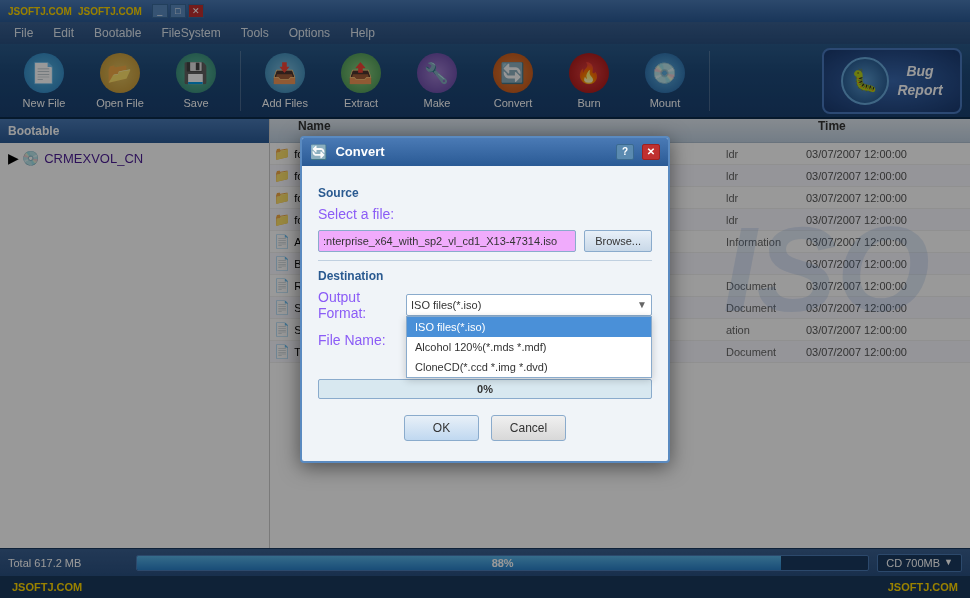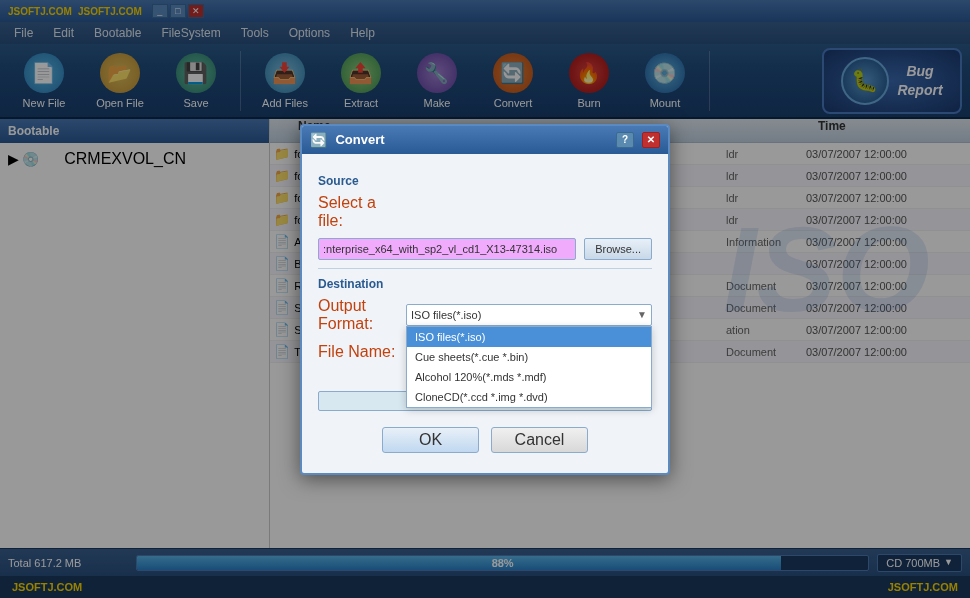--- a/index.html
+++ b/index.html
@@ -104,21 +104,21 @@
       height: 24px; background: linear-gradient(to bottom, #4a7ab5, #2a5a95);
       color: #fff; font-size: 12px; font-weight: bold;
       display: flex; align-items: center; padding: 0 8px;
     }
     #tree-area { flex: 1; overflow-y: auto; padding: 4px; }
     .tree-item {
       display: flex; align-items: center; padding: 3px 4px; cursor: pointer;
       border-radius: 2px;
     }
     .tree-icon { font-size: 14px; margin-right: 4px; }
-    .tree-label { font-size: 16px; color: #000000; margin-left: 20px; }
+    .tree-label { font-size: 13px; color: #4c1d95; }
 
     
     #right-panel {
       flex: 1;
       background: #fff;
       display: flex; flex-direction: column;
     }
     #right-panel-header {
       height: 24px; background: linear-gradient(to bottom, #e0e8f0, #c0d0e0);
       display: flex; align-items: flex-start;
@@ -216,21 +216,21 @@
       border: 1px solid #3a6a90; color: #fff; font-size: 10px;
       display: flex; align-items: center; justify-content: center; cursor: pointer;
       border-radius: 2px;
     }
     #modal-body { padding: 12px 16px; }
     .section-label {
       font-size: 12px; font-weight: bold; color: #2a5a90;
       margin-bottom: 6px; margin-top: 8px;
     }
     .field-row { display: flex; align-items: center; margin-bottom: 8px; gap: 8px; }
-    .field-label { font-size: 16px; color: #c2410c; width: 80px; flex-shrink: 0; }
+    .field-label { font-size: 14px; color: #8b5cf6; width: 80px; flex-shrink: 0; }
     .field-input {
       flex: 1; height: 22px; border: 1px solid #8aabcc;
       background: #f0abfc; padding: 0 4px; font-size: 11px; color: #333;
       border-radius: 2px;
     }
     .browse-btn {
       height: 22px; padding: 0 10px;
       background: linear-gradient(to bottom, #e8f0f8, #c8d8e8);
       border: 1px solid #8aabcc; border-radius: 2px;
       font-size: 11px; color: #333; cursor: pointer;
@@ -265,23 +265,23 @@
     #modal-progress-label {
       position: absolute; left: 50%; top: 50%; transform: translate(-50%, -50%);
       font-size: 11px; color: #333; font-weight: bold;
     }
 
     
     #modal-buttons {
       display: flex; justify-content: center; gap: 12px; padding: 4px 0 8px;
     }
     .modal-btn {
-      width: 97px; height: 26px;
+      width: 75px; height: 26px;
       border-radius: 3px; border: 1px solid #8aabcc;
-      font-size: 16px; cursor: pointer;
+      font-size: 12px; cursor: pointer;
       display: flex; align-items: center; justify-content: center;
     }
     .btn-ok { background: linear-gradient(to bottom, #e8f0f8, #c0d8f0); color: #333; }
     .btn-cancel { background: linear-gradient(to bottom, #f0f0f0, #d8d8d8); color: #333; }
 
     
     ::-webkit-scrollbar { width: 8px; height: 8px; }
     ::-webkit-scrollbar-track { background: #d0d8e0; }
     ::-webkit-scrollbar-thumb { background: #7a9ab5; border-radius: 2px; }
   </style>
@@ -506,21 +506,20 @@
       <div class="section-label">Destination</div>
       <div class="field-row">
         <span class="field-label">Output Format:</span>
         <div class="select-wrapper">
           <div class="select-display">
             <span>ISO files(*.iso)</span>
             <span class="select-arrow">▼</span>
           </div>
           <div class="dropdown-open">
             <div class="dropdown-item selected">ISO files(*.iso)</div>
-            <div class="dropdown-item">Cue sheets(*.cue *.bin)</div>
             <div class="dropdown-item">Alcohol 120%(*.mds *.mdf)</div>
             <div class="dropdown-item">CloneCD(*.ccd *.img *.dvd)</div>
           </div>
         </div>
       </div>
       <div class="field-row">
         <span class="field-label">File Name:</span>
         <input type="text" class="field-input" style="flex: 1 1 0%;" value="rver2003-64/Ne">
       </div>
 

